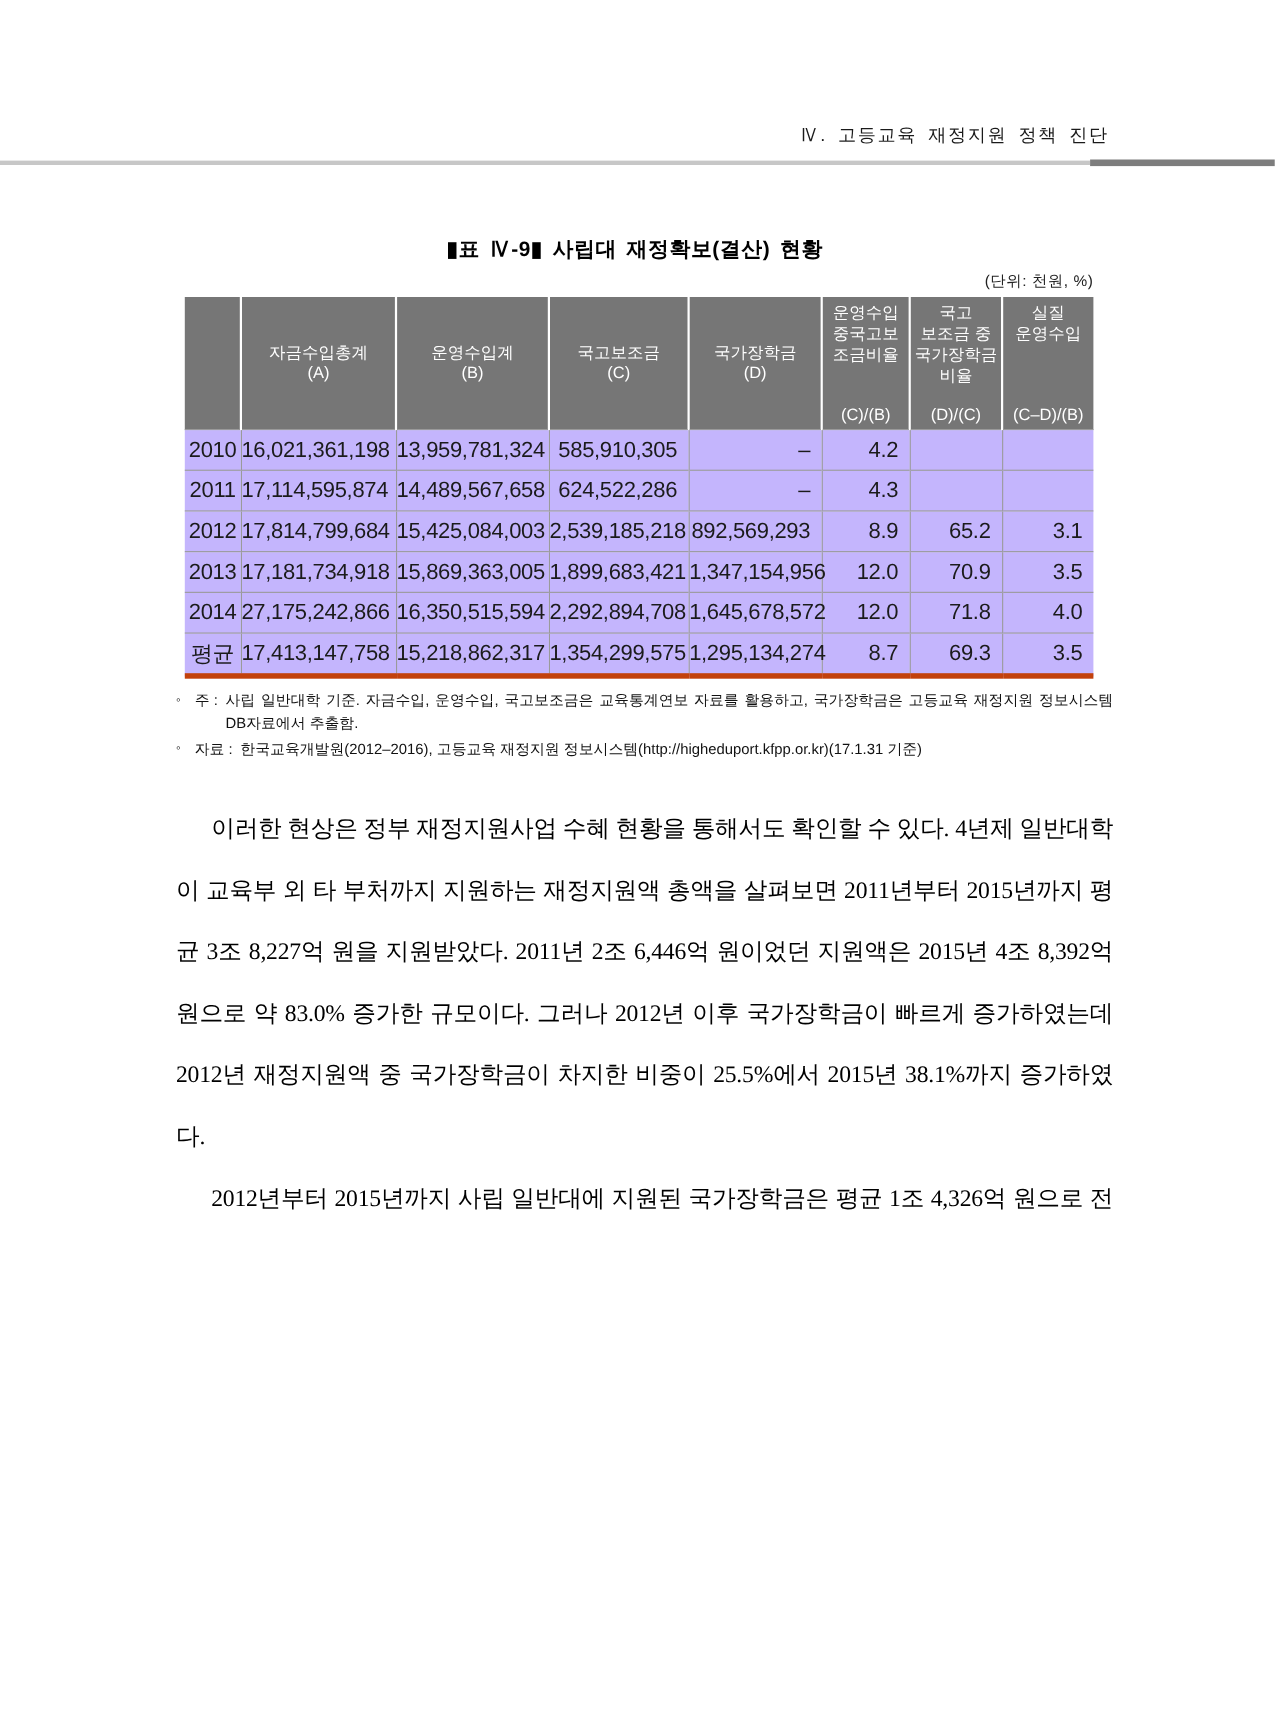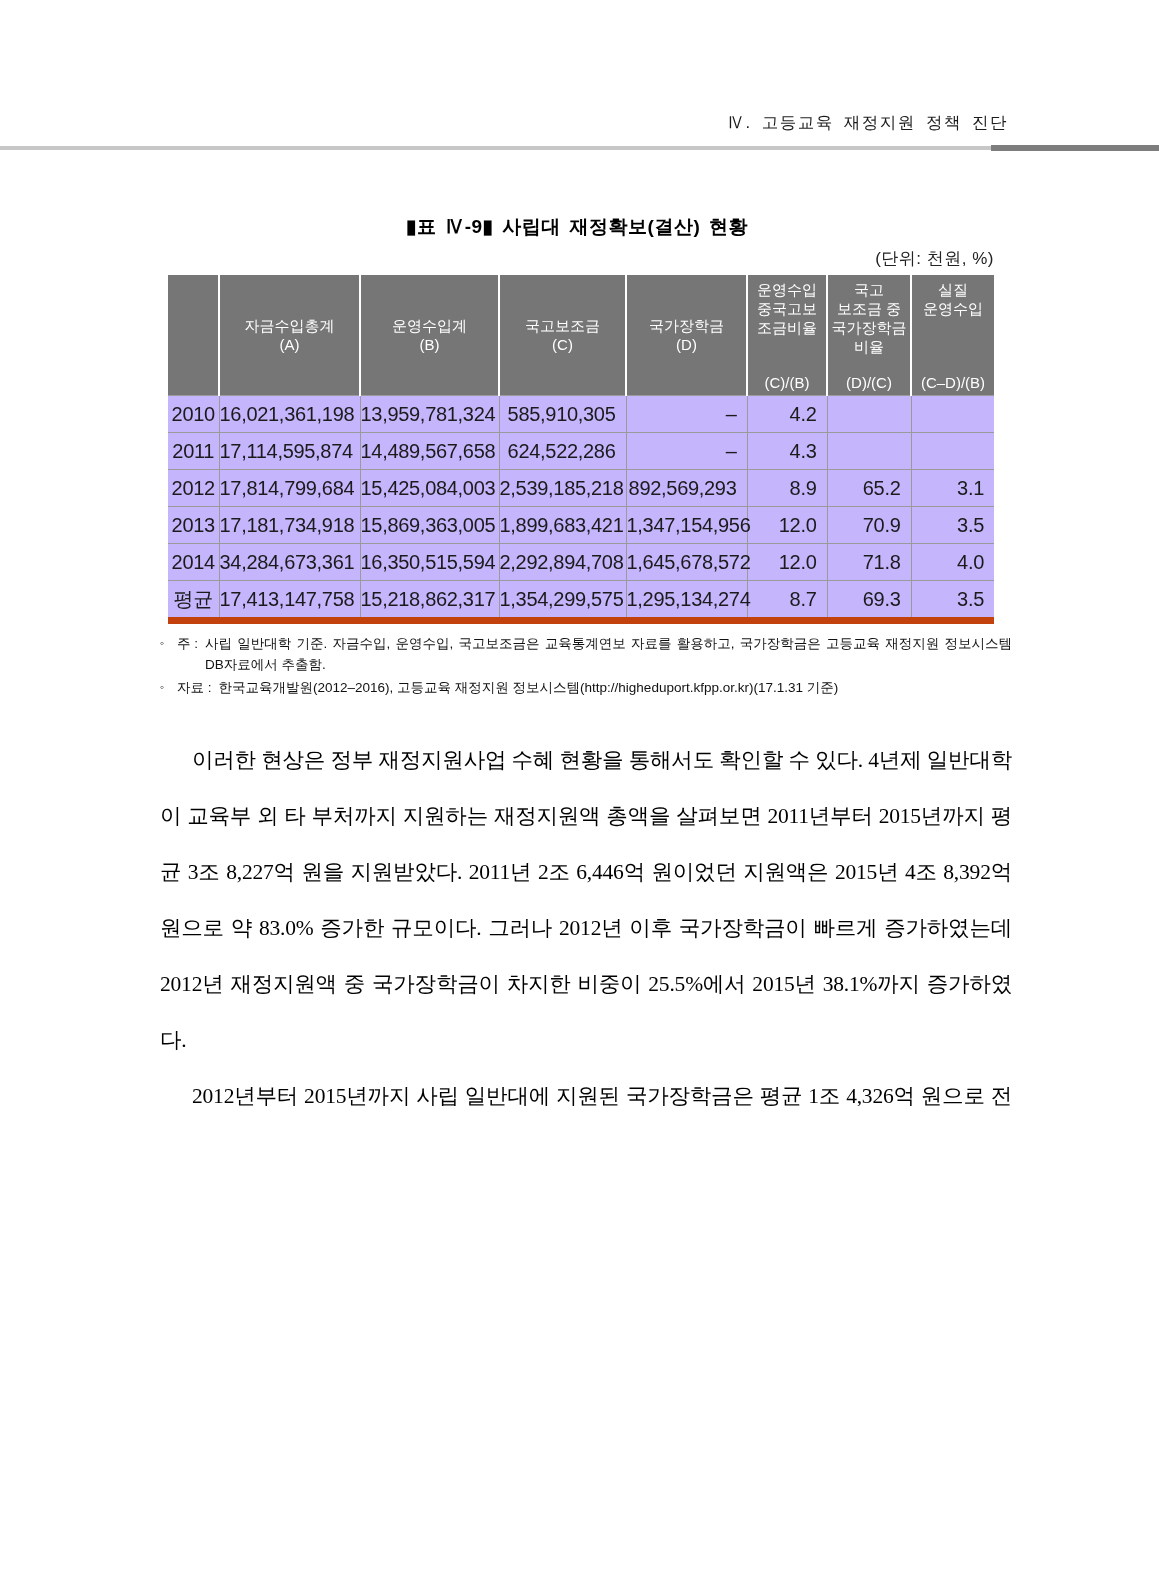--- a/index.html
+++ b/index.html
@@ -25,21 +25,21 @@
   .head-rule .dark{width:168px;height:6px;background:#7d7d7d;}
   
   .content{position:absolute;left:160px;top:0;width:852px;}
   .tbl-title{
     margin-top:214px;width:834px;text-align:center;
     font-size:19px;font-weight:bold;color:#000;letter-spacing:0.5px;
     word-spacing:3px;
   }
   .unit-line{
     margin-top:7px;width:826px;margin-left:8px;text-align:right;
-    font-size:17px;color:#222;letter-spacing:0.5px;
+    font-size:14px;color:#222;letter-spacing:0.5px;
   }
   
   table.fin{
     margin-top:5px;margin-left:8px;
     border-collapse:collapse;table-layout:fixed;width:826px;
     font-size:16px;
   }
   table.fin col.c0{width:51px}
   table.fin col.c1{width:141px}
   table.fin col.c2{width:139px}
@@ -59,21 +59,21 @@
   .th-inner.split .th-label{flex:1;padding-top:5px;}
   .th-inner.split .th-formula{padding-bottom:3px;}
   .th-label,.th-formula{white-space:pre-line;text-align:center;}
   table.fin td{
     height:36px;padding:0 10px 0 0;background:#c4b5fd;color:#1b1b1b;
     border-top:1px solid #9a9a9a;text-align:right;
     font-size:20px;letter-spacing:-0.3px;
   }
   table.fin td + td{border-left:1px solid #9a9a9a;}
   table.fin td.c-year{text-align:center;padding:0;}
-  table.fin tbody tr:last-child td{border-bottom:7px solid #c2410c;}
+  table.fin tbody tr:last-child td{border-bottom:5px solid #c2410c;}
   
   .notes{margin-top:9px;width:852px;}
   .note{display:flex;font-size:13.5px;line-height:21px;color:#111;}
   .note + .note{margin-top:2px;}
   .note-marker{width:17px;flex:0 0 17px;font-size:12px;}
   .note-label{white-space:nowrap;margin-right:7px;}
   .note-text{flex:1;text-align:justify;}
   
   .body-text{margin-top:34px;width:852px;}
   .para{
@@ -212,21 +212,21 @@
             <td>17,181,734,918</td>
             <td>15,869,363,005</td>
             <td>1,899,683,421</td>
             <td>1,347,154,956</td>
             <td>12.0</td>
             <td>70.9</td>
             <td>3.5</td>
           </tr>
           <tr>
             <td class="c-year">2014</td>
-            <td>34,284,673,361</td>
+            <td>27,175,242,866</td>
             <td>16,350,515,594</td>
             <td>2,292,894,708</td>
             <td>1,645,678,572</td>
             <td>12.0</td>
             <td>71.8</td>
             <td>4.0</td>
           </tr>
           <tr>
             <td class="c-year">평균</td>
             <td>17,413,147,758</td>

